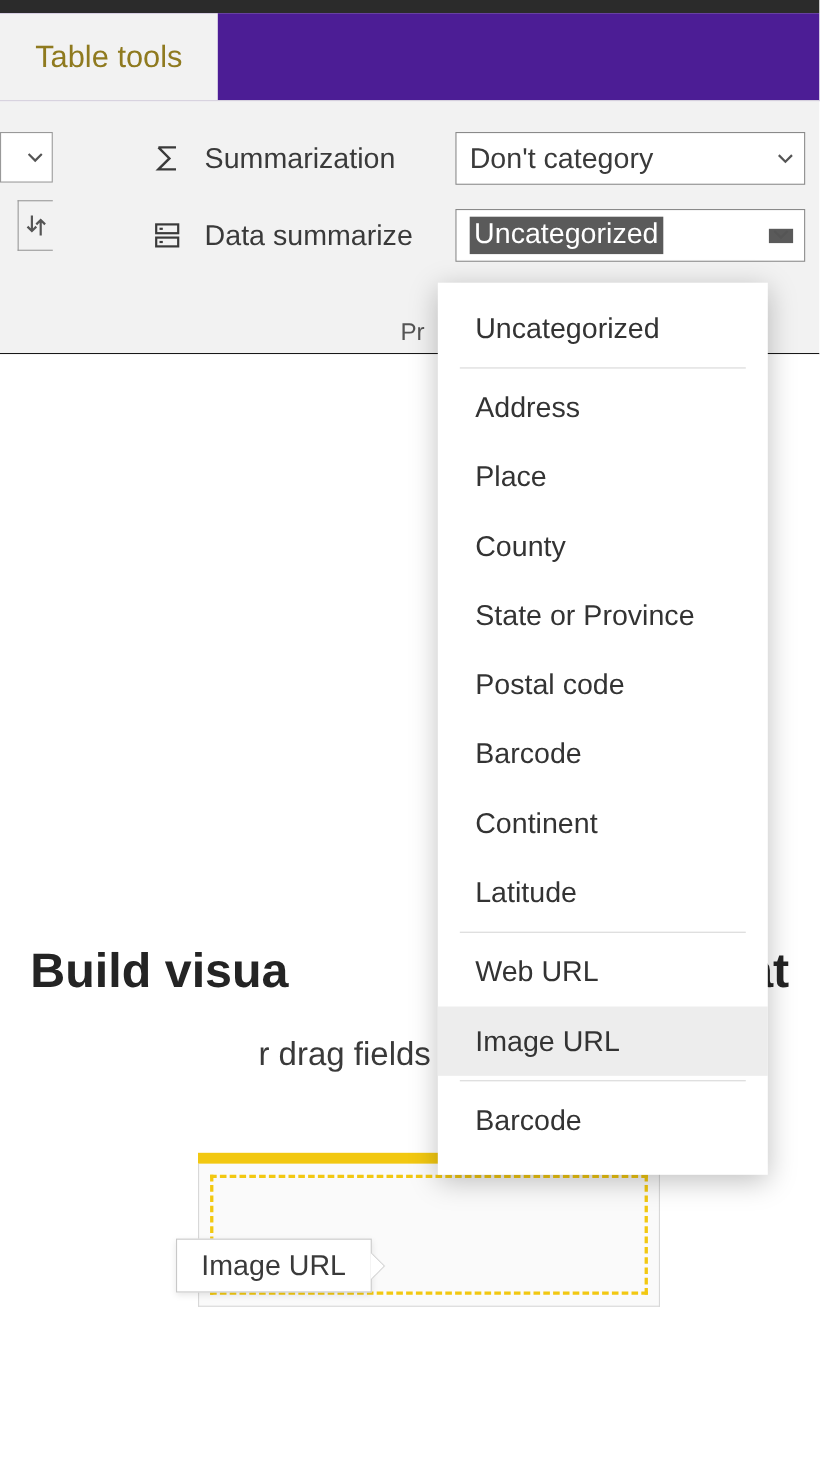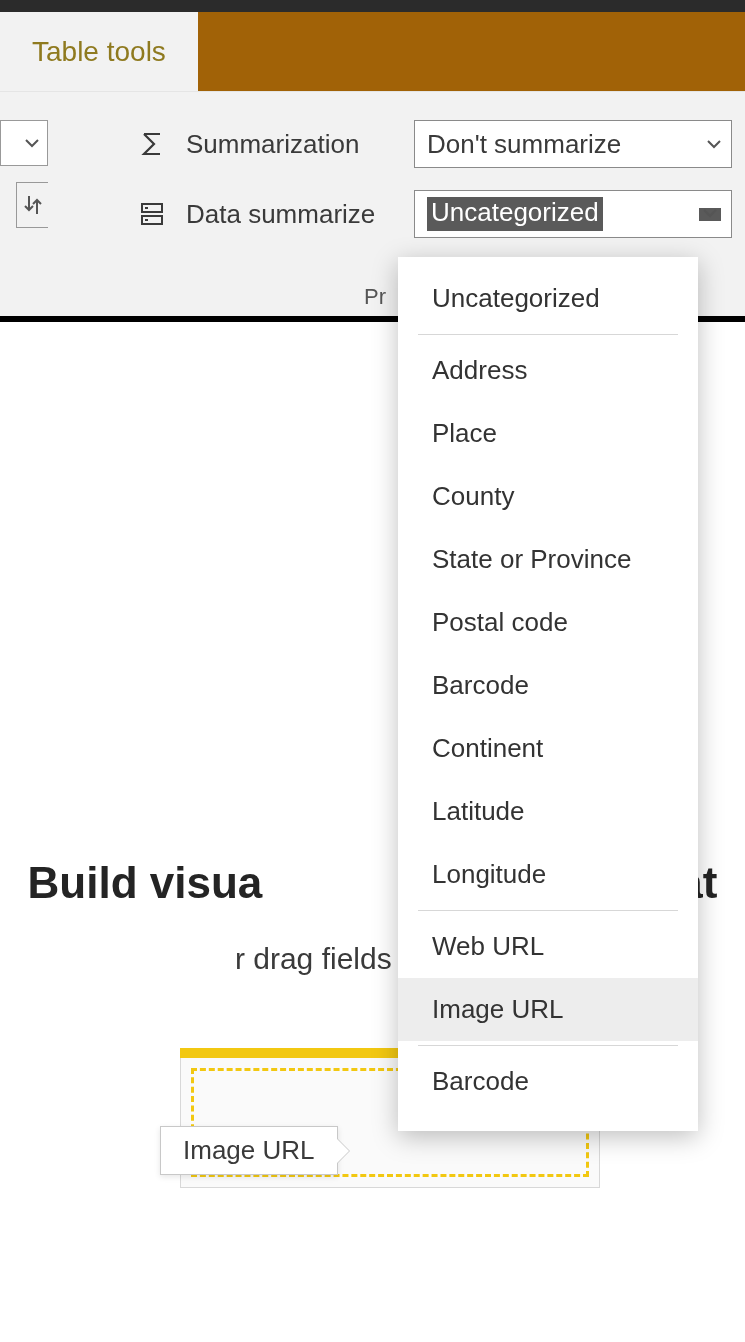--- a/index.html
+++ b/index.html
@@ -1,25 +1,25 @@
 <!DOCTYPE html>
 <html><head>
 <meta charset="utf-8">
 <style>
   * { box-sizing: border-box; margin: 0; padding: 0; }
   html, body { width: 745px; height: 1342px; font-family: "Segoe UI", Arial, sans-serif; background: #fff; overflow: hidden; }
   .titlebar { background: #2b2b2b; height: 12px; width: 100%; }
 
-  .tabs { display: flex; background: #a16207; height: 80px; align-items: stretch; border-bottom: 1px solid #e5e5e5; }
+  .tabs { display: flex; background: #4c1d95; height: 80px; align-items: stretch; border-bottom: 1px solid #e5e5e5; }
   .tab { padding: 0 32px; display: flex; align-items: center; font-size: 28px; color: #3a3a3a; position: relative; background: #f2f2f2; }
   .tab.active { background: #fff; color: #8f7a1f; font-weight: 400; }
   .tab.inactive { color: #8f7a1f; }
   .tab.active::after { content: ""; position: absolute; left: 18px; right: 18px; bottom: 0; height: 6px; background: #f2c811; }
 
-  .ribbon { background: #f2f2f2; padding: 14px 16px 0 0; height: 230px; position: relative; border-bottom: 6px solid #000000; }
+  .ribbon { background: #f2f2f2; padding: 14px 16px 0 0; height: 230px; position: relative; border-bottom: 1px solid #000000; }
   .ribbon-inner { display: flex; align-items: flex-start; }
 
   .left-stub { width: 48px; padding-top: 14px; display: flex; flex-direction: column; align-items: flex-end; gap: 16px; }
   .stub-select { width: 48px; height: 46px; border: 1px solid #999; background: #fff; display: flex; align-items: center; justify-content: flex-end; padding-right: 8px; }
   .stub-sort { width: 32px; height: 46px; border: 1px solid #999; border-right: none; background: #f2f2f2; display: flex; align-items: center; justify-content: center; }
 
   .divider { width: 1px; background: #c8c8c8; height: 200px; margin: 0 40px 0 48px; }
 
   .prop-rows { display: flex; flex-direction: column; gap: 22px; padding-top: 14px; }
   .prop-row { display: flex; align-items: center; gap: 18px; }
@@ -81,21 +81,21 @@
 
     <div class="prop-rows">
       <div class="prop-row">
         <div class="prop-icon">
           <svg width="28" height="28" viewBox="0 0 28 28">
               <path d="M6 4 H22 M6 4 L16 14 L6 24 H22" stroke="#3a3a3a" stroke-width="2.2" fill="none"></path>
             </svg>
         </div>
         <div class="prop-label">Summarization</div>
         <div class="prop-select">
-          <span>Don't summarize</span>
+          <span>Don't category</span>
           <span class="chev">
             <svg width="14" height="10" viewBox="0 0 14 10">
                 <path d="M1 2 L7 8 L13 2" stroke="#555" stroke-width="2" fill="none"></path>
               </svg>
           </span>
         </div>
       </div>
 
       <div class="prop-row">
         <div class="prop-icon">
@@ -149,19 +149,18 @@
     <div class="dd-item">Uncategorized</div>
     <div class="dd-sep"></div>
     <div class="dd-item">Address</div>
     <div class="dd-item">Place</div>
     <div class="dd-item">County</div>
     <div class="dd-item">State or Province</div>
     <div class="dd-item">Postal code</div>
     <div class="dd-item">Barcode</div>
     <div class="dd-item">Continent</div>
     <div class="dd-item">Latitude</div>
-    <div class="dd-item">Longitude</div>
     <div class="dd-sep"></div>
     <div class="dd-item">Web URL</div>
     <div class="dd-item hover">Image URL</div>
     <div class="dd-sep"></div>
     <div class="dd-item">Barcode</div>
   </div>
 
 </body></html>

